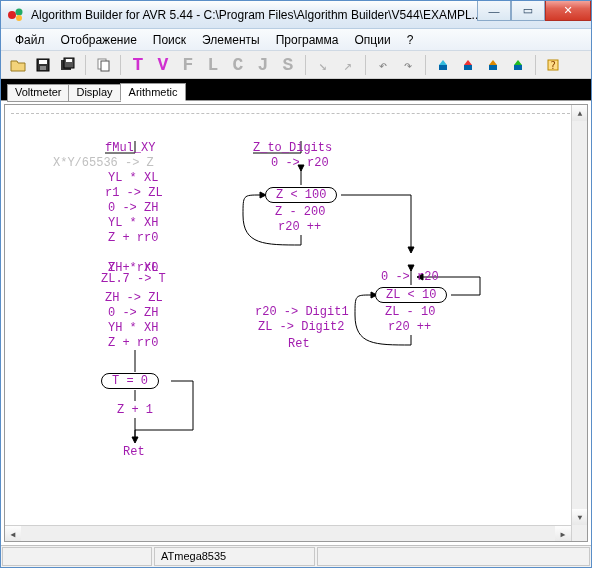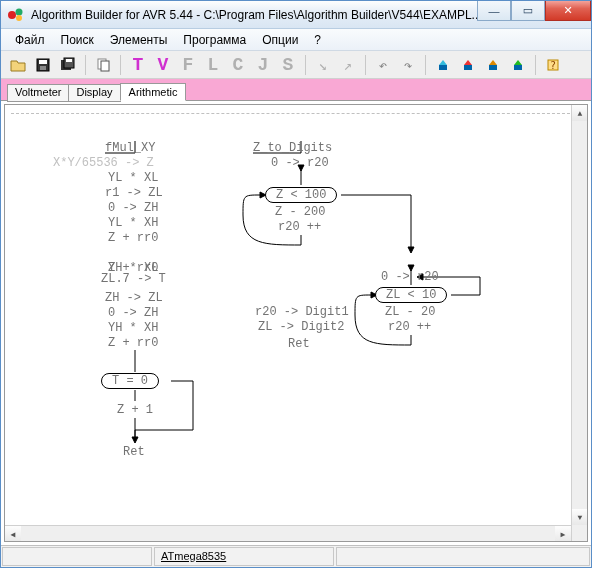--- a/index.html
+++ b/index.html
@@ -10,36 +10,36 @@
   .titlebar .title { flex: 1; color: #000; font-size: 12px; white-space: nowrap; overflow: hidden; }
   .winbtns { display: flex; position: absolute; right: 0; top: 0; }
   .winbtn { width: 34px; height: 20px; border: 1px solid #8aa9c9; border-top: none; background: linear-gradient(#f3f7fb,#dbe8f3); display:flex; align-items:center; justify-content:center; font-size:11px; color:#304a66;}
   .winbtn.close { width: 46px; background: linear-gradient(#f3a29a,#e06152 40%,#d23a28); border-color:#b02e22; color:#fff;}
   .menubar { height: 22px; background: linear-gradient(#f9fbfd,#ebf1f8); border-bottom: 1px solid #cfd9e4; display:flex; align-items:center; padding: 0 6px; gap: 0;}
   .menuitem { padding: 2px 8px; color:#000; cursor:default; font-size:12px;}
   .toolbar { height: 28px; background:#efefef; border-bottom:1px solid #d0d0d0; display:flex; align-items:center; padding:0 6px; gap:3px;}
   .tbtn { width:22px; height:22px; display:flex; align-items:center; justify-content:center; border:1px solid transparent; font-family: monospace; font-size:14px;}
   .tsep { width:1px; height:20px; background:#c8c8c8; margin:0 3px;}
   .letter { font-family:"Courier New",monospace; font-size:18px; font-weight:bold; }
-  .tabs { display:flex; padding: 3px 6px 0 6px; background:#f9a8d4; font-size:11px; }
+  .tabs { display:flex; padding: 3px 6px 0 6px; background:#000000; font-size:11px; }
   .tab { border:1px solid #999; border-bottom:1px solid #fff; padding:2px 8px; background:#fff; position:relative; top:1px; margin-right:-1px;}
   .tab.inactive { border-bottom:1px solid #999; background:#f6f6f6; top:2px; padding:1px 7px;}
   .canvaswrap { padding:3px; border-top:1px solid #999; }
   .canvas { width:100%; height:438px; overflow:auto; border:1px solid #999; background:#fff; position:relative; font-family:"Lucida Console","Courier New",monospace; font-size:12px; line-height:15px; }
   .dash { position:absolute; top:8px; left:6px; right:12px; border-top:1px dashed #c0c0c0; }
-  .line { position:absolute; white-space:nowrap; color:#737373;}
+  .line { position:absolute; white-space:nowrap; color:#a21caf;}
   .gray { color:#c0c0c0; }
   .cond { border:1px solid #000; border-radius:10px; padding:0 10px; display:inline-block; height:16px; line-height:14px; background:#fff;}
   svg.flow { position:absolute; top:0; left:0; pointer-events:none; }
   .sb-v { position:absolute; right:0; top:0; bottom:0; width:16px; background:#efefef; border-left:1px solid #d0d0d0;}
   .sb-h { position:absolute; left:0; right:16px; bottom:0; height:16px; background:#efefef; border-top:1px solid #d0d0d0;}
   .sb-btn{ position:absolute; width:16px; height:16px; background:linear-gradient(#fdfdfd,#e8e8e8); display:flex; align-items:center; justify-content:center; font-size:8px; color:#555;}
   .statusbar { height:22px; border-top:1px solid #c0c0c0; display:flex; font-size:11px; align-items:stretch; background:#f2f2f2;}
   .statuscell { border:1px solid #c8c8c8; margin:1px; padding:2px 6px; }
-  .statuscell.a{width:150px;} .statuscell.b{width:180px;text-decoration:underline;} .statuscell.c{flex:1;}
+  .statuscell.a{width:150px;} .statuscell.b{width:161px;} .statuscell.c{flex:1;}
 </style>
 </head>
 <body>
 
 <div class="window">
   <div class="titlebar">
     <span class="icon">
       <svg viewBox="0 0 18 18">
           <circle cx="5" cy="9" r="4" fill="#d22"></circle>
           <circle cx="12" cy="6" r="3.5" fill="#2a6"></circle>
@@ -49,20 +49,21 @@
     <span class="title">Algorithm Builder for AVR 5.44 - C:\Program Files\Algorithm Builder\V544\EXAMPL...</span>
     <div class="winbtns">
       <div class="winbtn">—</div>
       <div class="winbtn">▭</div>
       <div class="winbtn close">✕</div>
     </div>
   </div>
 
   <div class="menubar">
     <span class="menuitem">Файл</span>
+    <span class="menuitem">Отображение</span>
     <span class="menuitem">Поиск</span>
     <span class="menuitem">Элементы</span>
     <span class="menuitem">Программа</span>
     <span class="menuitem">Опции</span>
     <span class="menuitem">?</span>
   </div>
 
   <div class="toolbar">
     <div class="tbtn">
         <svg width="16" height="14">
@@ -206,21 +207,21 @@
       <div class="line" style="left:112px;top:298px">Z + 1</div>
       <div class="line" style="left:118px;top:340px">Ret</div>
 
       <div class="line" style="left:248px;top:36px">Z_to_Digits</div>
       <div class="line" style="left:266px;top:51px">0 -&gt; r20</div>
       <div class="line" style="left:260px;top:82px"><span class="cond">Z &lt; 100</span></div>
       <div class="line" style="left:270px;top:100px">Z - 200</div>
       <div class="line" style="left:273px;top:115px">r20 ++</div>
       <div class="line" style="left:376px;top:165px">0 -&gt; r20</div>
       <div class="line" style="left:370px;top:182px"><span class="cond">ZL &lt; 10</span></div>
-      <div class="line" style="left:380px;top:200px">ZL - 20</div>
+      <div class="line" style="left:380px;top:200px">ZL - 10</div>
       <div class="line" style="left:383px;top:215px">r20 ++</div>
       <div class="line" style="left:250px;top:200px">r20 -&gt; Digit1</div>
       <div class="line" style="left:253px;top:215px">ZL -&gt; Digit2</div>
       <div class="line" style="left:283px;top:232px">Ret</div>
 
       <div class="sb-v">
         <div class="sb-btn" style="top:0">▲</div>
         <div class="sb-btn" style="bottom:16px">▼</div>
       </div>
       <div class="sb-h">

